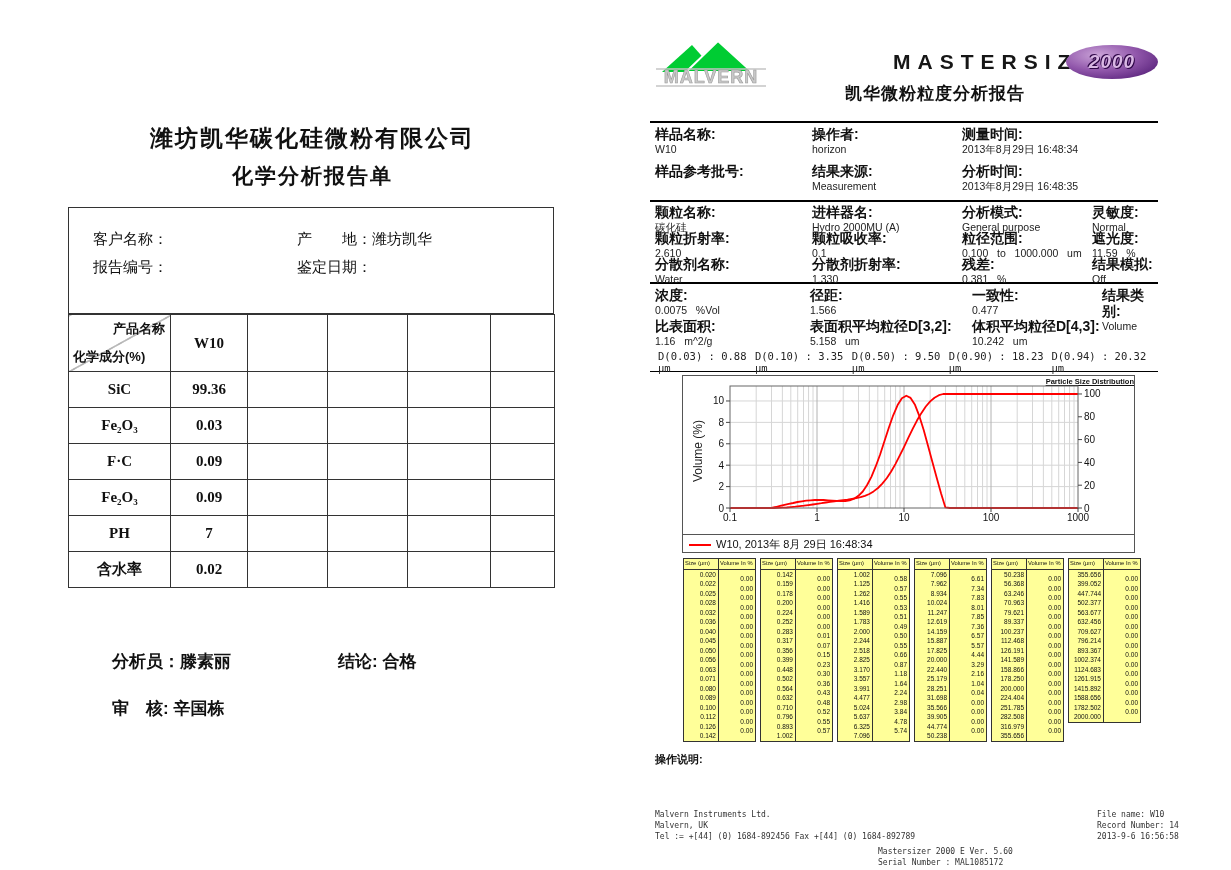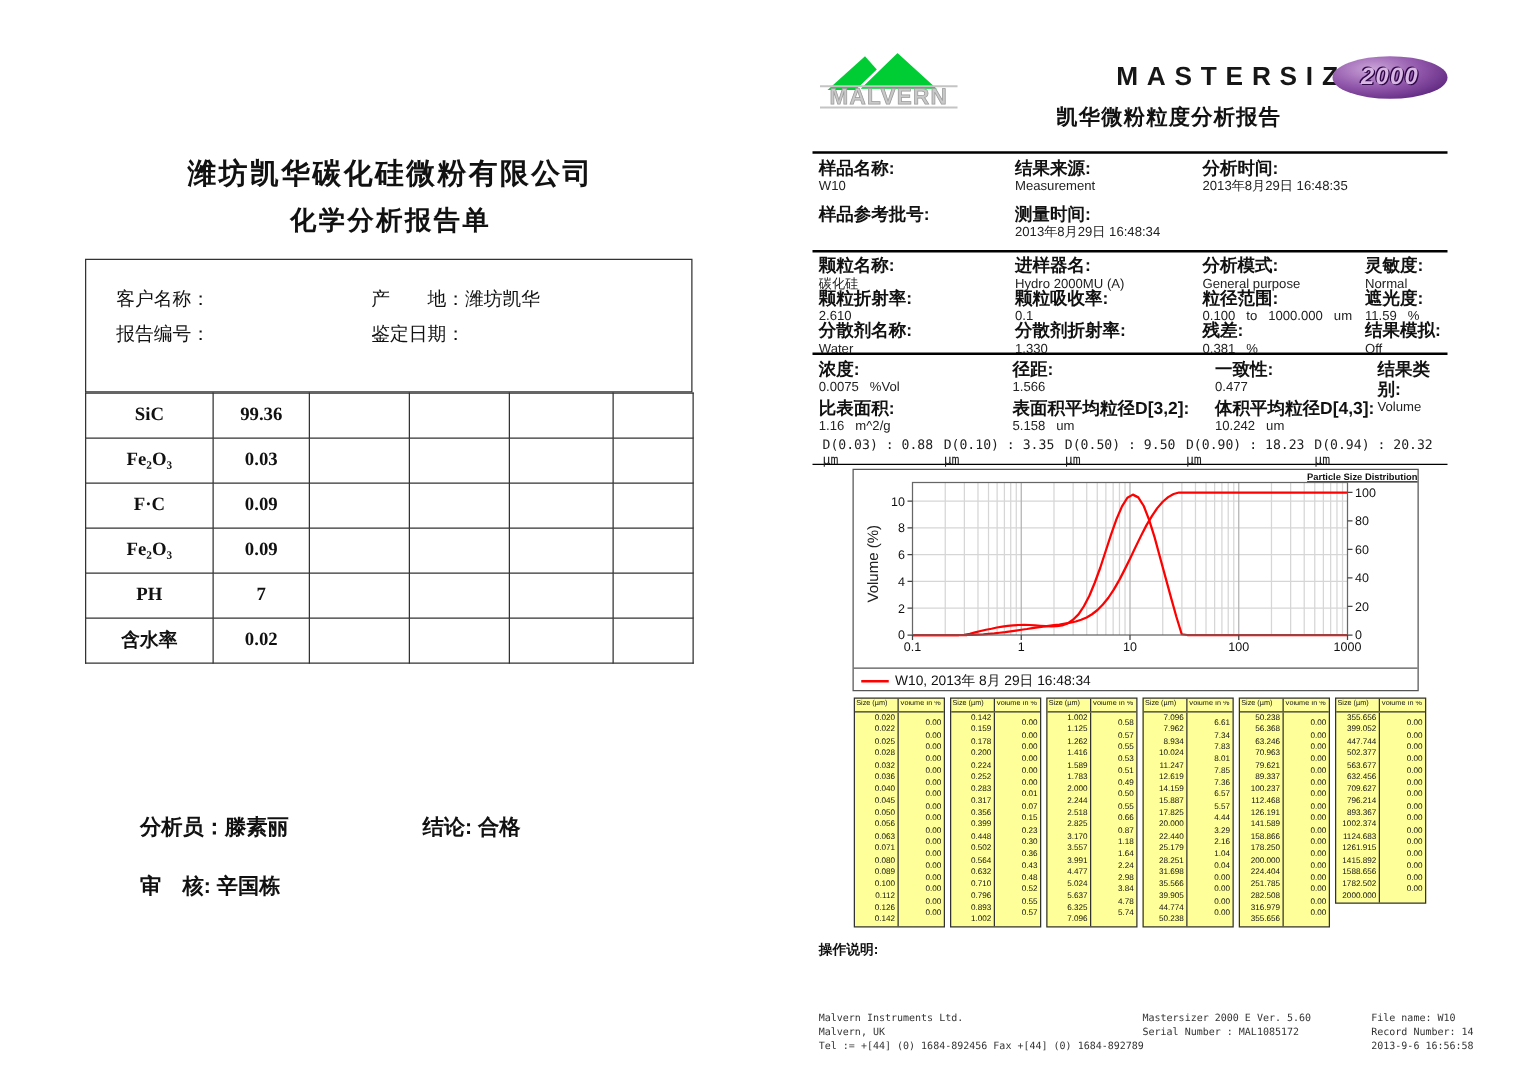--- a/index.html
+++ b/index.html
@@ -89,20 +89,31 @@
 <table class="abs chem-table">
   <colgroup>
     <col style="width:102px">
       <col style="width:77px">
       <col style="width:80px">
     <col style="width:80px">
       <col style="width:83px">
       <col style="width:64px">
   </colgroup>
   <tbody>
+    <tr class="hdr">
+      <td class="corner">
+        <span class="ct">产品名称</span>
+        <span class="cb">化学成分(%)</span>
+      </td>
+      <td>W10</td>
+      <td></td>
+      <td></td>
+      <td></td>
+      <td></td>
+    </tr>
   <tr>
         <td>SiC</td>
         <td>99.36</td>
         <td></td>
         <td></td>
         <td></td>
         <td></td>
       </tr>
       <tr>
         <td>Fe₂O₃</td>
@@ -172,20 +183,24 @@
 <div class="abs sep" style="top:371px;height:1px;"></div>
 
 <div class="abs sect" id="sect0">
     <div class="field">
       <div class="flabel">样品名称:</div>
       <div class="fvalue">W10</div>
     </div>
     <div class="field">
       <div class="flabel">样品参考批号:</div>
       <div class="fvalue"></div>
+    </div>
+    <div class="field">
+      <div class="flabel">操作者:</div>
+      <div class="fvalue">horizon</div>
     </div>
     <div class="field">
       <div class="flabel">结果来源:</div>
       <div class="fvalue">Measurement</div>
     </div>
     <div class="field">
       <div class="flabel">测量时间:</div>
       <div class="fvalue">2013年8月29日 16:48:34</div>
     </div>
     <div class="field">
@@ -656,21 +671,21 @@
     </div>
   </div>
 
 <div class="abs" id="opNote">操作说明:</div>
 
 <div class="abs footer-block" style="left:655px;top:810px;">
     <div>Malvern Instruments Ltd.</div>
     <div>Malvern, UK</div>
     <div>Tel := +[44] (0) 1684-892456 Fax +[44] (0) 1684-892789</div>
   </div>
-<div class="abs footer-block" style="left:878px;top:810px;margin-left:36px;">
+<div class="abs footer-block" style="left:878px;top:847px;">
     <div>Mastersizer 2000 E Ver. 5.60</div>
     <div>Serial Number : MAL1085172</div>
   </div>
 <div class="abs footer-block" style="left:1097px;top:810px;">
     <div>File name: W10</div>
     <div>Record Number: 14</div>
     <div>2013-9-6 16:56:58</div>
   </div>
 
 </body></html>

